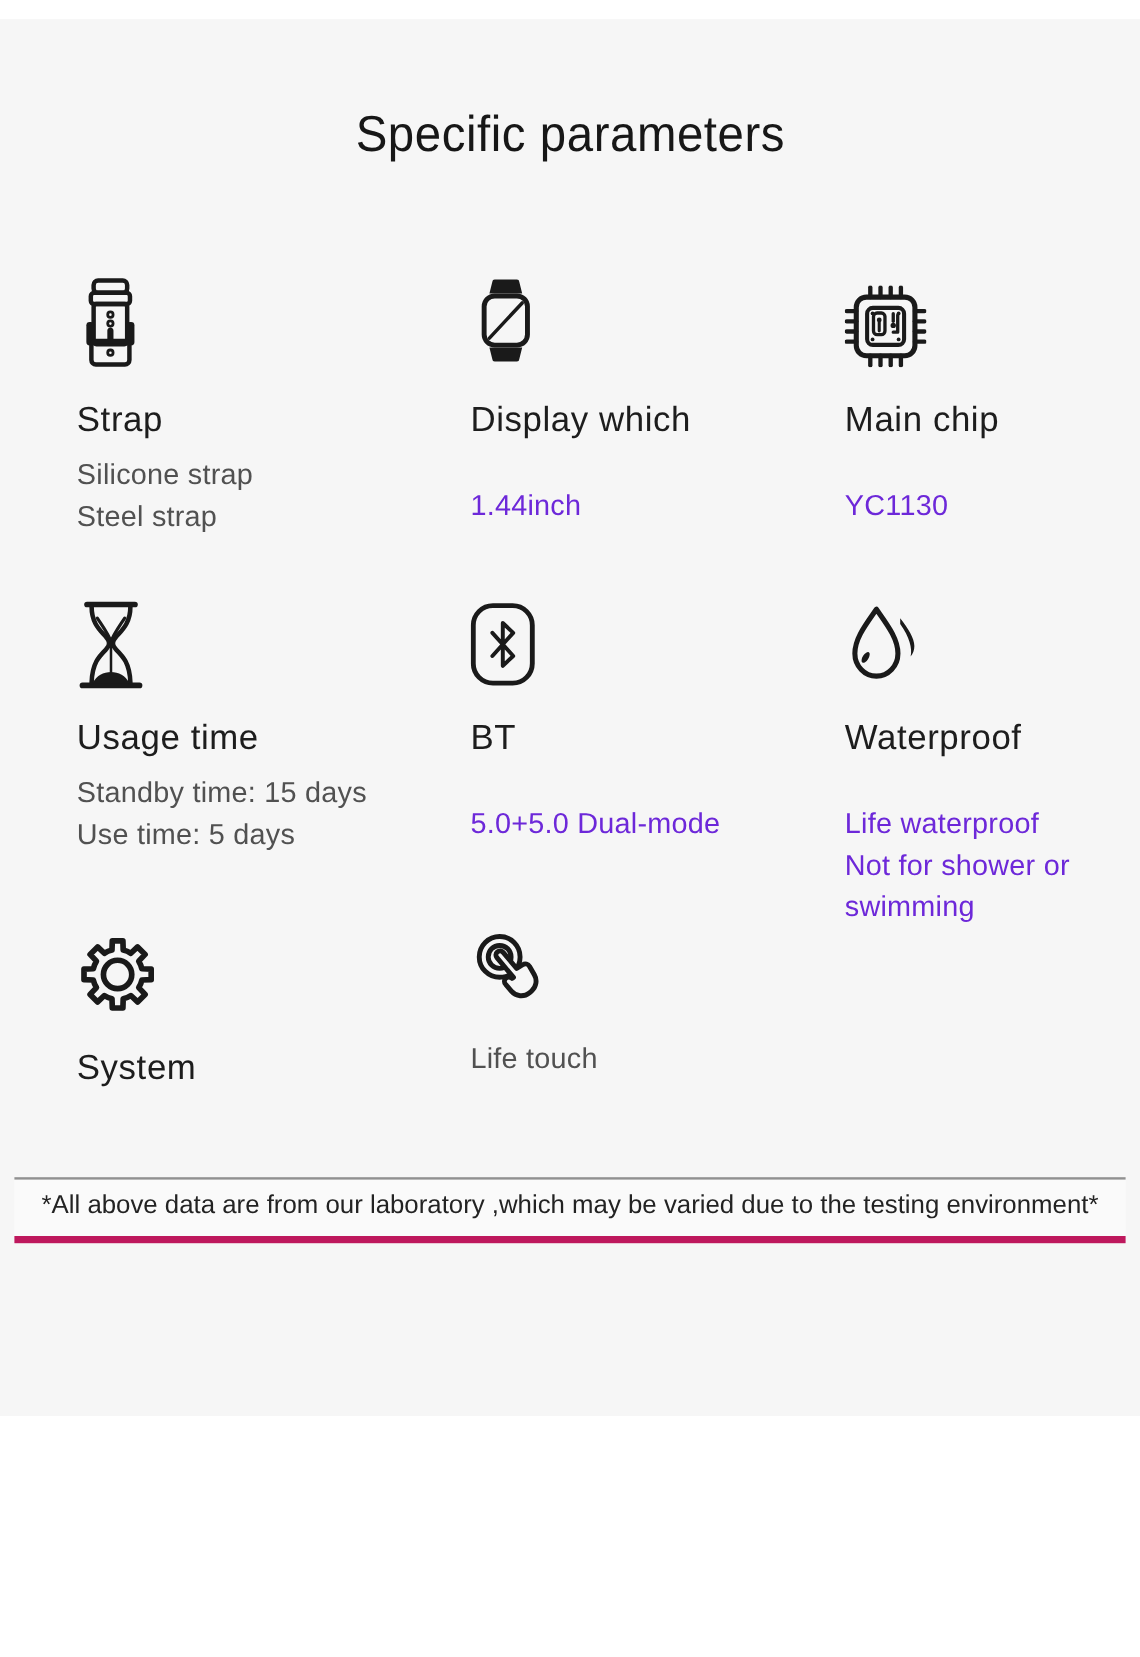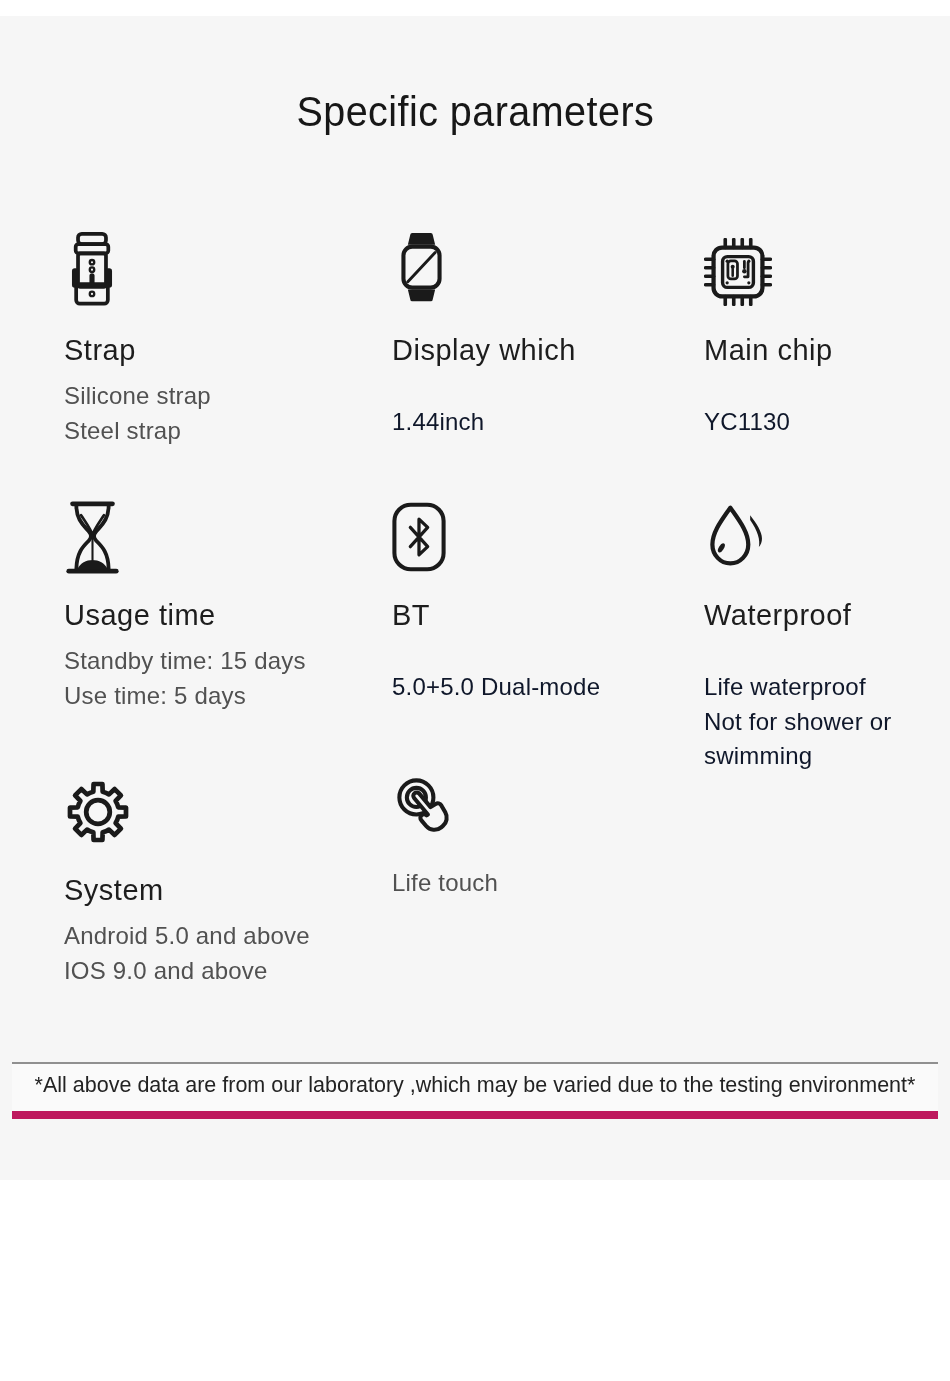--- a/index.html
+++ b/index.html
@@ -45,25 +45,25 @@
   }
   .spec-details {
     margin-top: 12px;
     font-size: 24px;
     line-height: 1.43;
     letter-spacing: 0.2px;
     white-space: pre-line;
     padding-right: 18px;
   }
   .spec-details.dark  { color: #515151; }
-  .spec-details.light { color: #0f172a; margin-top: 38px; }
+  .spec-details.light { color: #6d28d9; margin-top: 38px; }
   .disclaimer-bar {
     margin: 74px 12px 0 12px;
     border-top: 2px solid #909090;
-    border-bottom: 8px solid #be185d;
+    border-bottom: 6px solid #be185d;
     padding: 7px 0 11px 0;
     background: #fafafa;
   }
   .disclaimer-text {
     margin: 0 auto;
     max-width: 905px;
     text-align: center;
     font-size: 21.5px;
     line-height: 1.35;
     color: #232323;
@@ -194,22 +194,20 @@
     </div>
 
     <div class="cell">
       <div class="icon-box">
         <svg width="68" height="68" viewBox="0 0 72 72">
           <path class="ic" stroke-width="5" d="M31.05 14.57 L31.32 6.36 L40.68 6.36 L40.95 14.57 A22 22 0 0 1 47.66 17.34 L53.64 11.73 L60.27 18.36 L54.66 24.34 A22 22 0 0 1 57.43 31.05 L65.64 31.32 L65.64 40.68 L57.43 40.95 A22 22 0 0 1 54.66 47.66 L60.27 53.64 L53.64 60.27 L47.66 54.66 A22 22 0 0 1 40.95 57.43 L40.68 65.64 L31.32 65.64 L31.05 57.43 A22 22 0 0 1 24.34 54.66 L18.36 60.27 L11.73 53.64 L17.34 47.66 A22 22 0 0 1 14.57 40.95 L6.36 40.68 L6.36 31.32 L14.57 31.05 A22 22 0 0 1 17.34 24.34 L11.73 18.36 L18.36 11.73 L24.34 17.34 A22 22 0 0 1 31.05 14.57 Z"></path>
           <circle class="ic" cx="36" cy="36" r="12.5" stroke-width="5"></circle>
         </svg>
       </div>
       <h3 class="spec-label">System</h3>
-      <div class="spec-details dark">Android 5.0 and above
-IOS 9.0 and above</div>
     </div>
 
 
     <div class="cell">
       <div class="icon-box">
         <svg width="76" height="70" viewBox="0 0 78 72">
           <circle class="ic" cx="25" cy="21" r="17.5" stroke-width="4.2"></circle>
           <circle class="ic" cx="25" cy="21" r="9.8" stroke-width="4.2"></circle>
           <g transform="rotate(-40 25 19)">
             <path d="M21.5 19.5 a3.5 3.5 0 0 1 7 0 V37.5 l6 .9 a4.3 4.3 0 0 1 3.6 4.9 l-1.5 8.1 a11 11 0 0 1 -10.8 9.1 h-2.3 a11 11 0 0 1 -11 -11 v-7.6 a3.7 3.7 0 0 1 7.4 -.5 l1.6 .2 Z" fill="#f6f6f6" stroke="#1a1a1a" stroke-width="4.2" stroke-linejoin="round"></path>

